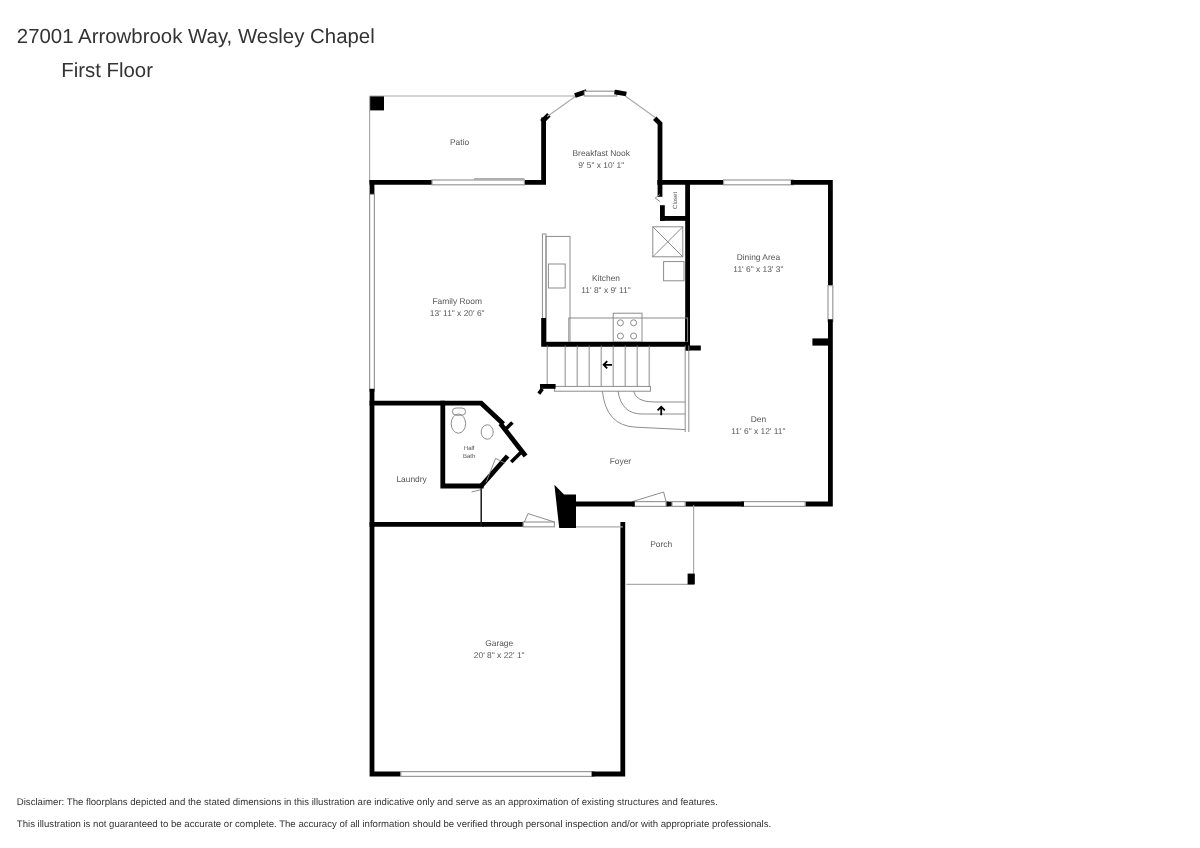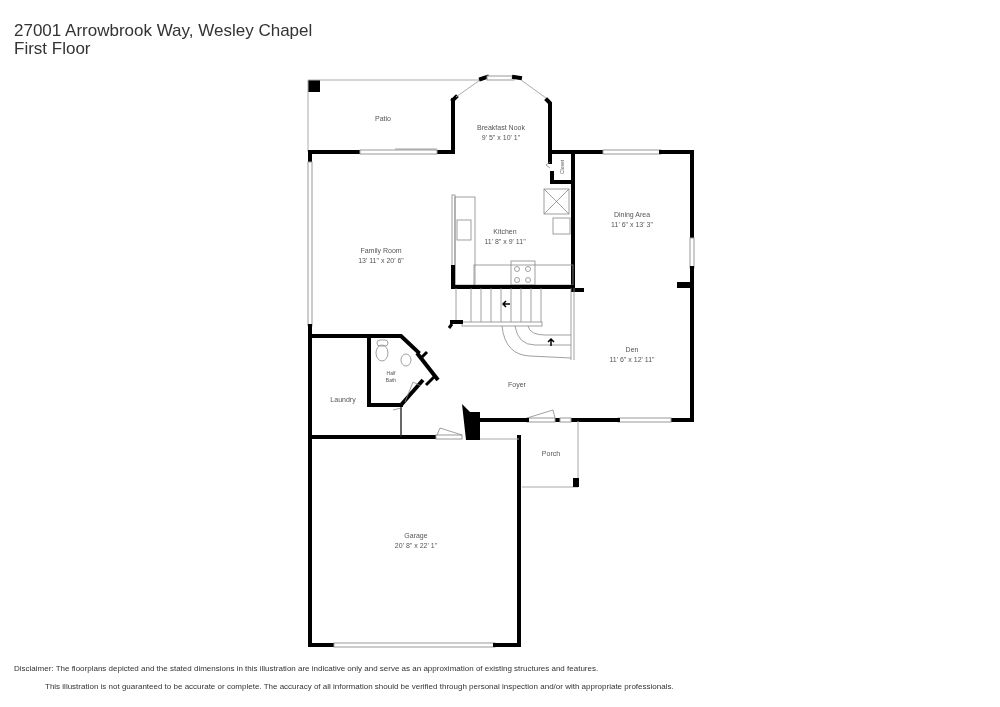--- a/index.html
+++ b/index.html
@@ -1,22 +1,22 @@
 <!DOCTYPE html>
 <html><head>
   <meta charset="utf-8">
   <style>
     html, body { margin: 0; padding: 0; background: #ffffff; }
     body { width: 1000px; height: 707px; position: relative; overflow: hidden; font-family: "Liberation Sans", sans-serif; color: #333; }
     .hdr { position: absolute; left: 14px; font-size: 17px; color: #333; }
     #addr { top: 21px; }
-    #floor { top: 39px; }
+    #floor { top: 49px; margin-left: 37px; }
     .disc { position: absolute; left: 14px; font-size: 8px; color: #333; }
     #disc1 { top: 664px; }
-    #disc2 { top: 682px; margin-left: 31px; }
+    #disc2 { top: 682px; }
     svg { position: absolute; left: 0; top: 0; }
     .lbl { font-family: "Liberation Sans", sans-serif; font-size: 7px; fill: #555; text-anchor: middle; }
     .lbl-s { font-family: "Liberation Sans", sans-serif; font-size: 5px; fill: #555; text-anchor: middle; }
     .wall { stroke: #000; stroke-width: 4; fill: none; stroke-linecap: square; }
     .thin { stroke: #aaa; stroke-width: 1; fill: none; }
     .thin2 { stroke: #888; stroke-width: 0.8; fill: none; }
     .win { stroke: #999; stroke-width: 1; fill: #fff; }
   </style>
 </head>
 <body>

